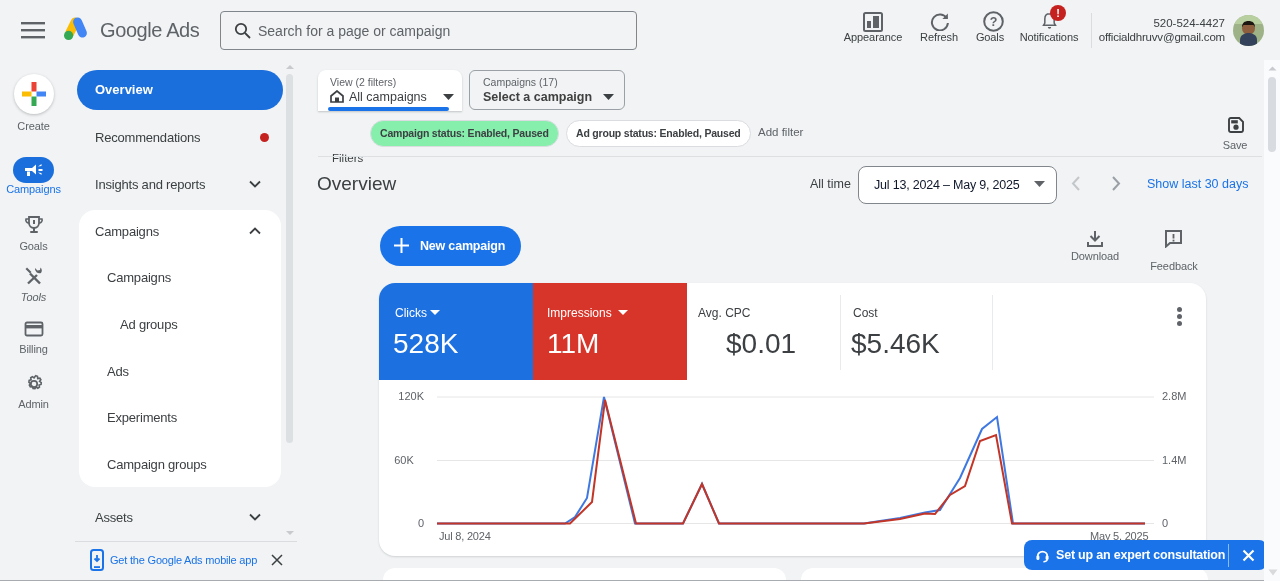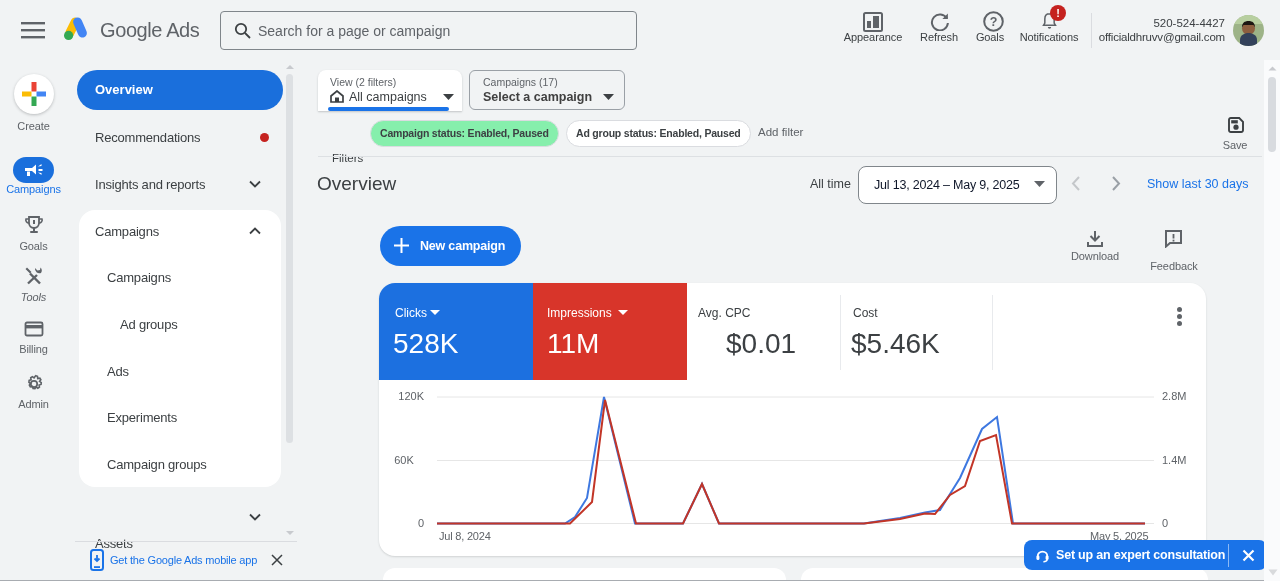--- a/index.html
+++ b/index.html
@@ -144,21 +144,21 @@
 <div class="abs nav" style="left:95px;top:224px;">Campaigns</div>
 <svg class="abs" style="left:249px;top:227px;" width="12" height="8" viewBox="0 0 12 8">
     <path d="M1 6.5 L6 1.5 L11 6.5" fill="none" stroke="#3c4043" stroke-width="1.8"></path>
   </svg>
 <div class="abs nav" style="left:107px;top:270px;">Campaigns</div>
 <div class="abs nav" style="left:107px;top:317px;margin-left:13px;">Ad groups</div>
 <div class="abs nav" style="left:107px;top:364px;">Ads</div>
 <div class="abs nav" style="left:107px;top:410px;">Experiments</div>
 <div class="abs nav" style="left:107px;top:457px;">Campaign groups</div>
 
-<div class="abs nav" style="left:95px;top:510px;margin-top:26px;">Assets</div>
+<div class="abs nav" style="left:95px;top:510px;">Assets</div>
 <svg class="abs" style="left:249px;top:513px;" width="12" height="8" viewBox="0 0 12 8">
     <path d="M1 1.5 L6 6.5 L11 1.5" fill="none" stroke="#3c4043" stroke-width="1.8"></path>
   </svg>
 
 <svg class="abs" style="left:285px;top:63px;" width="10" height="8" viewBox="0 0 10 8">
     <path d="M1 6 L5 2 L9 6 Z" fill="#c8cace"></path>
   </svg>
 <div class="abs" style="left:286px;top:74px;width:7px;height:369px;border-radius:4px;background:#dde0e3;"></div>
 <svg class="abs" style="left:285px;top:529px;" width="10" height="8" viewBox="0 0 10 8">
     <path d="M1 2 L5 6 L9 2 Z" fill="#c8cace"></path>

